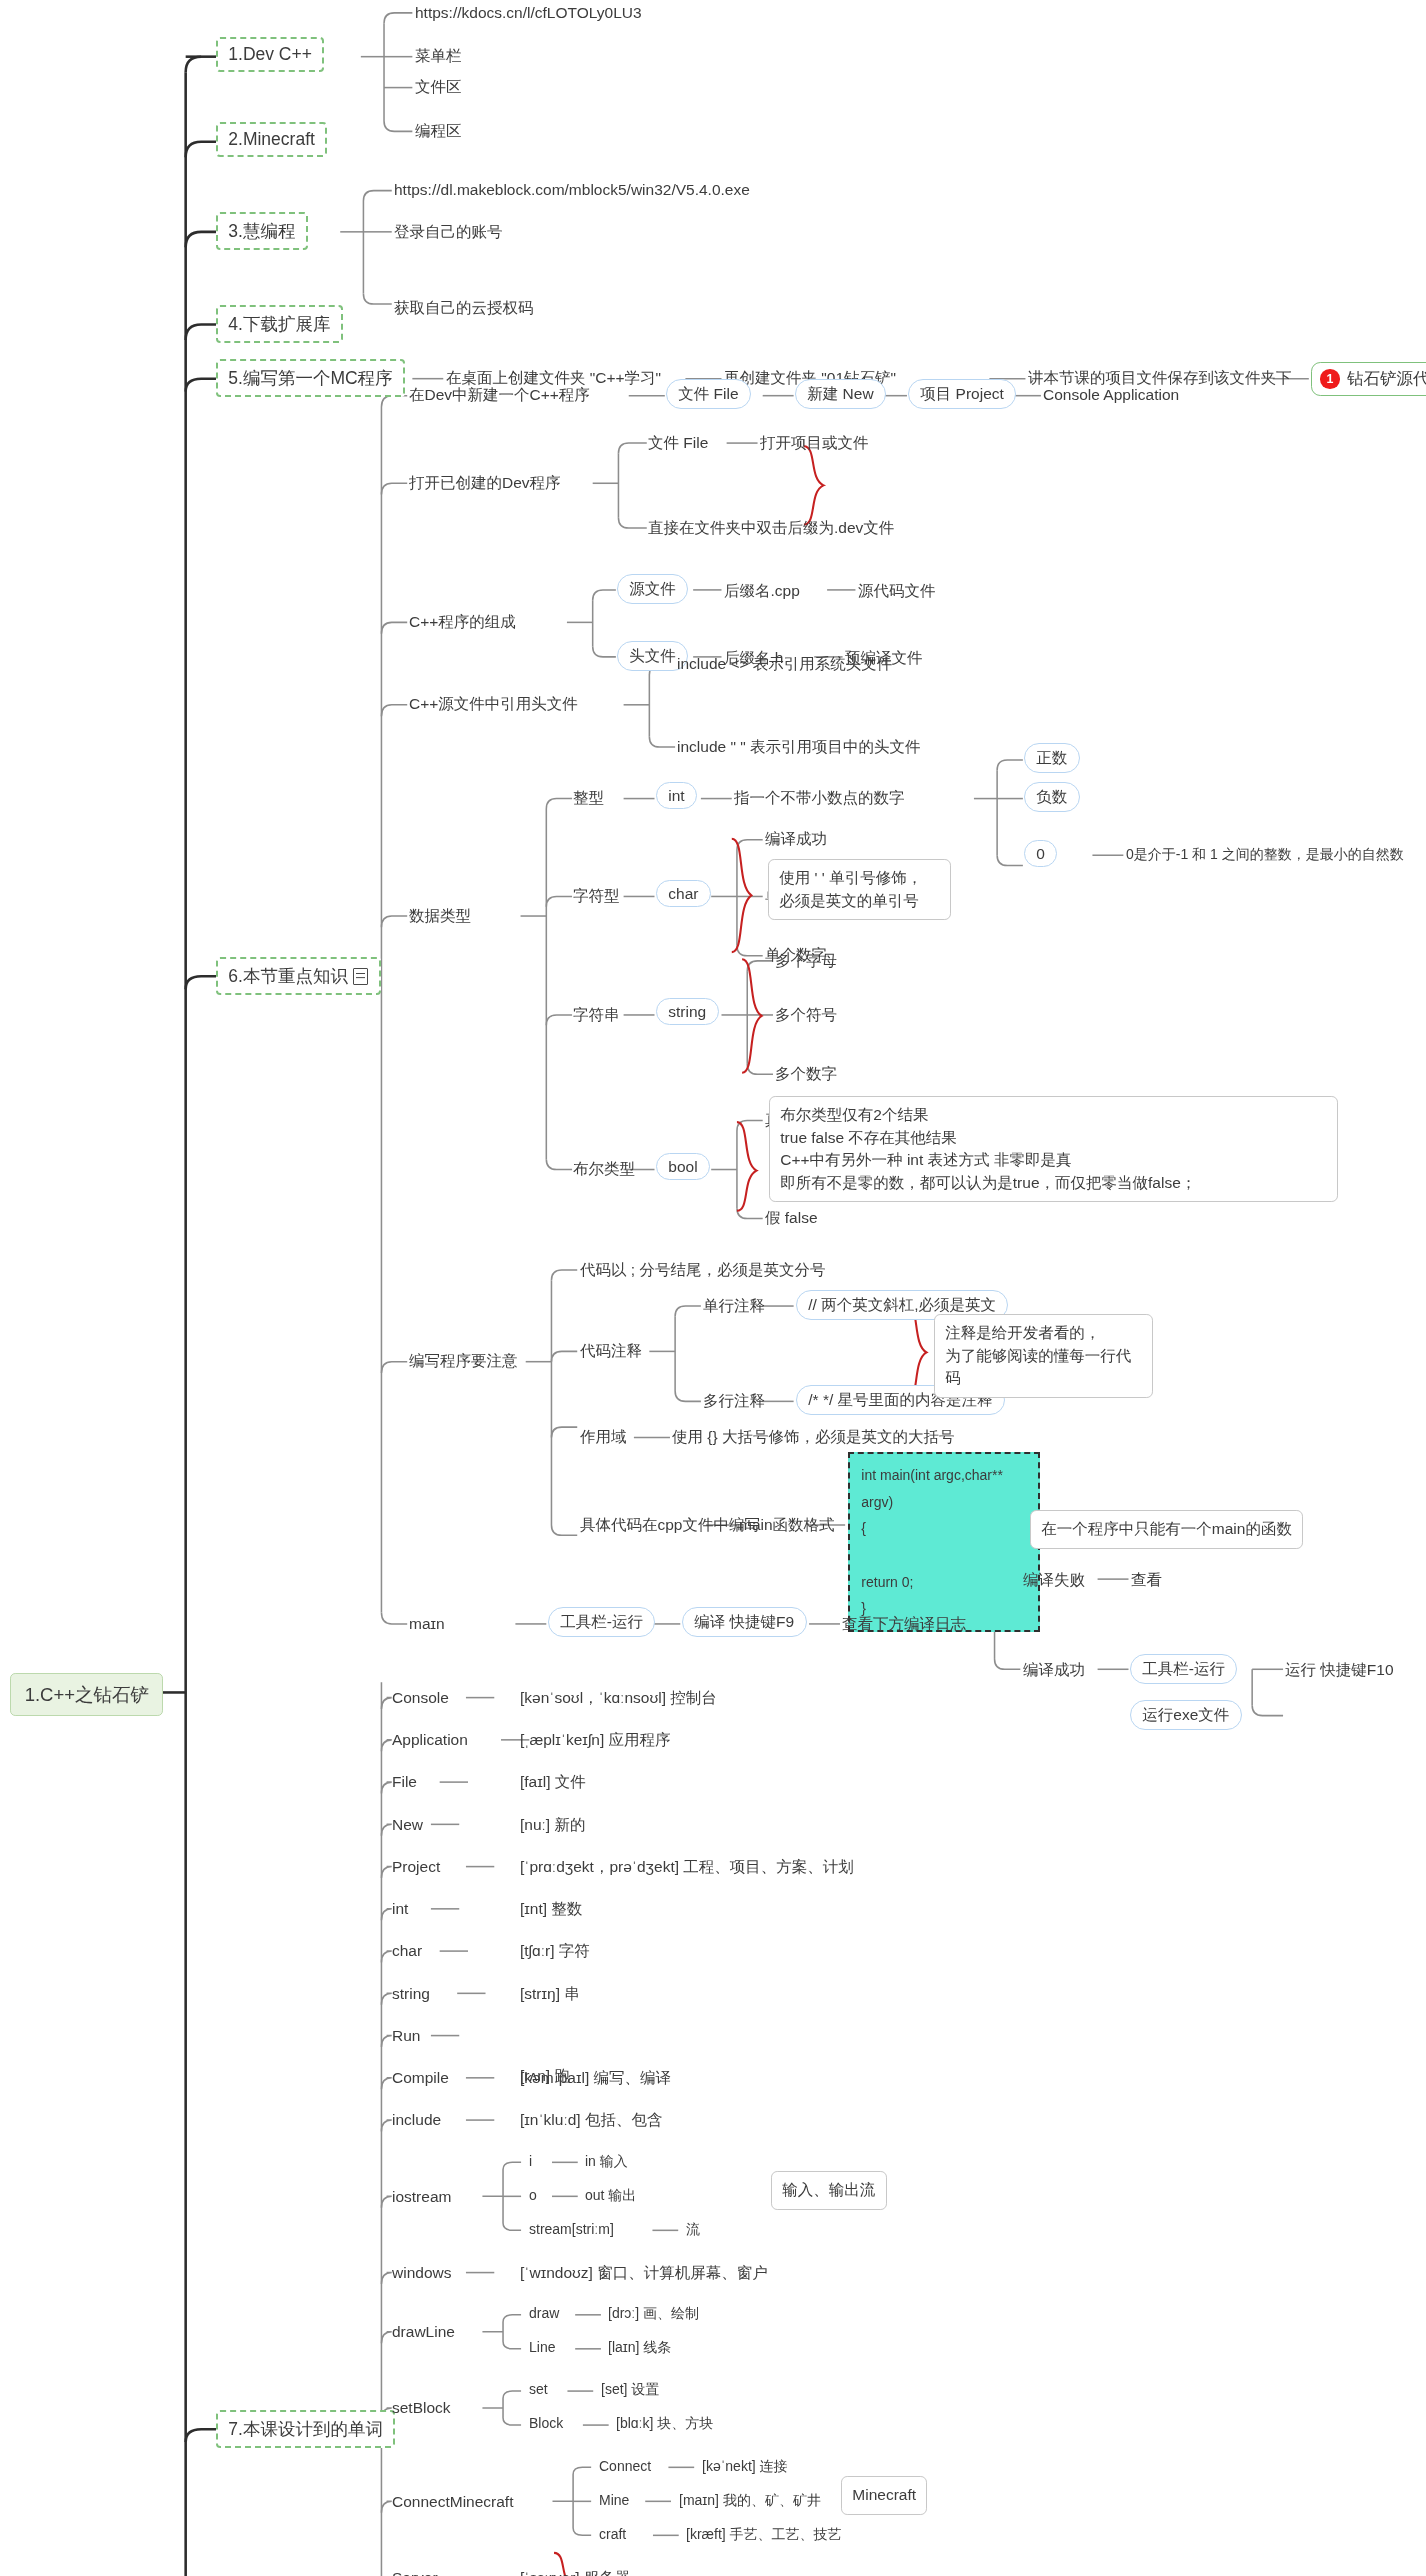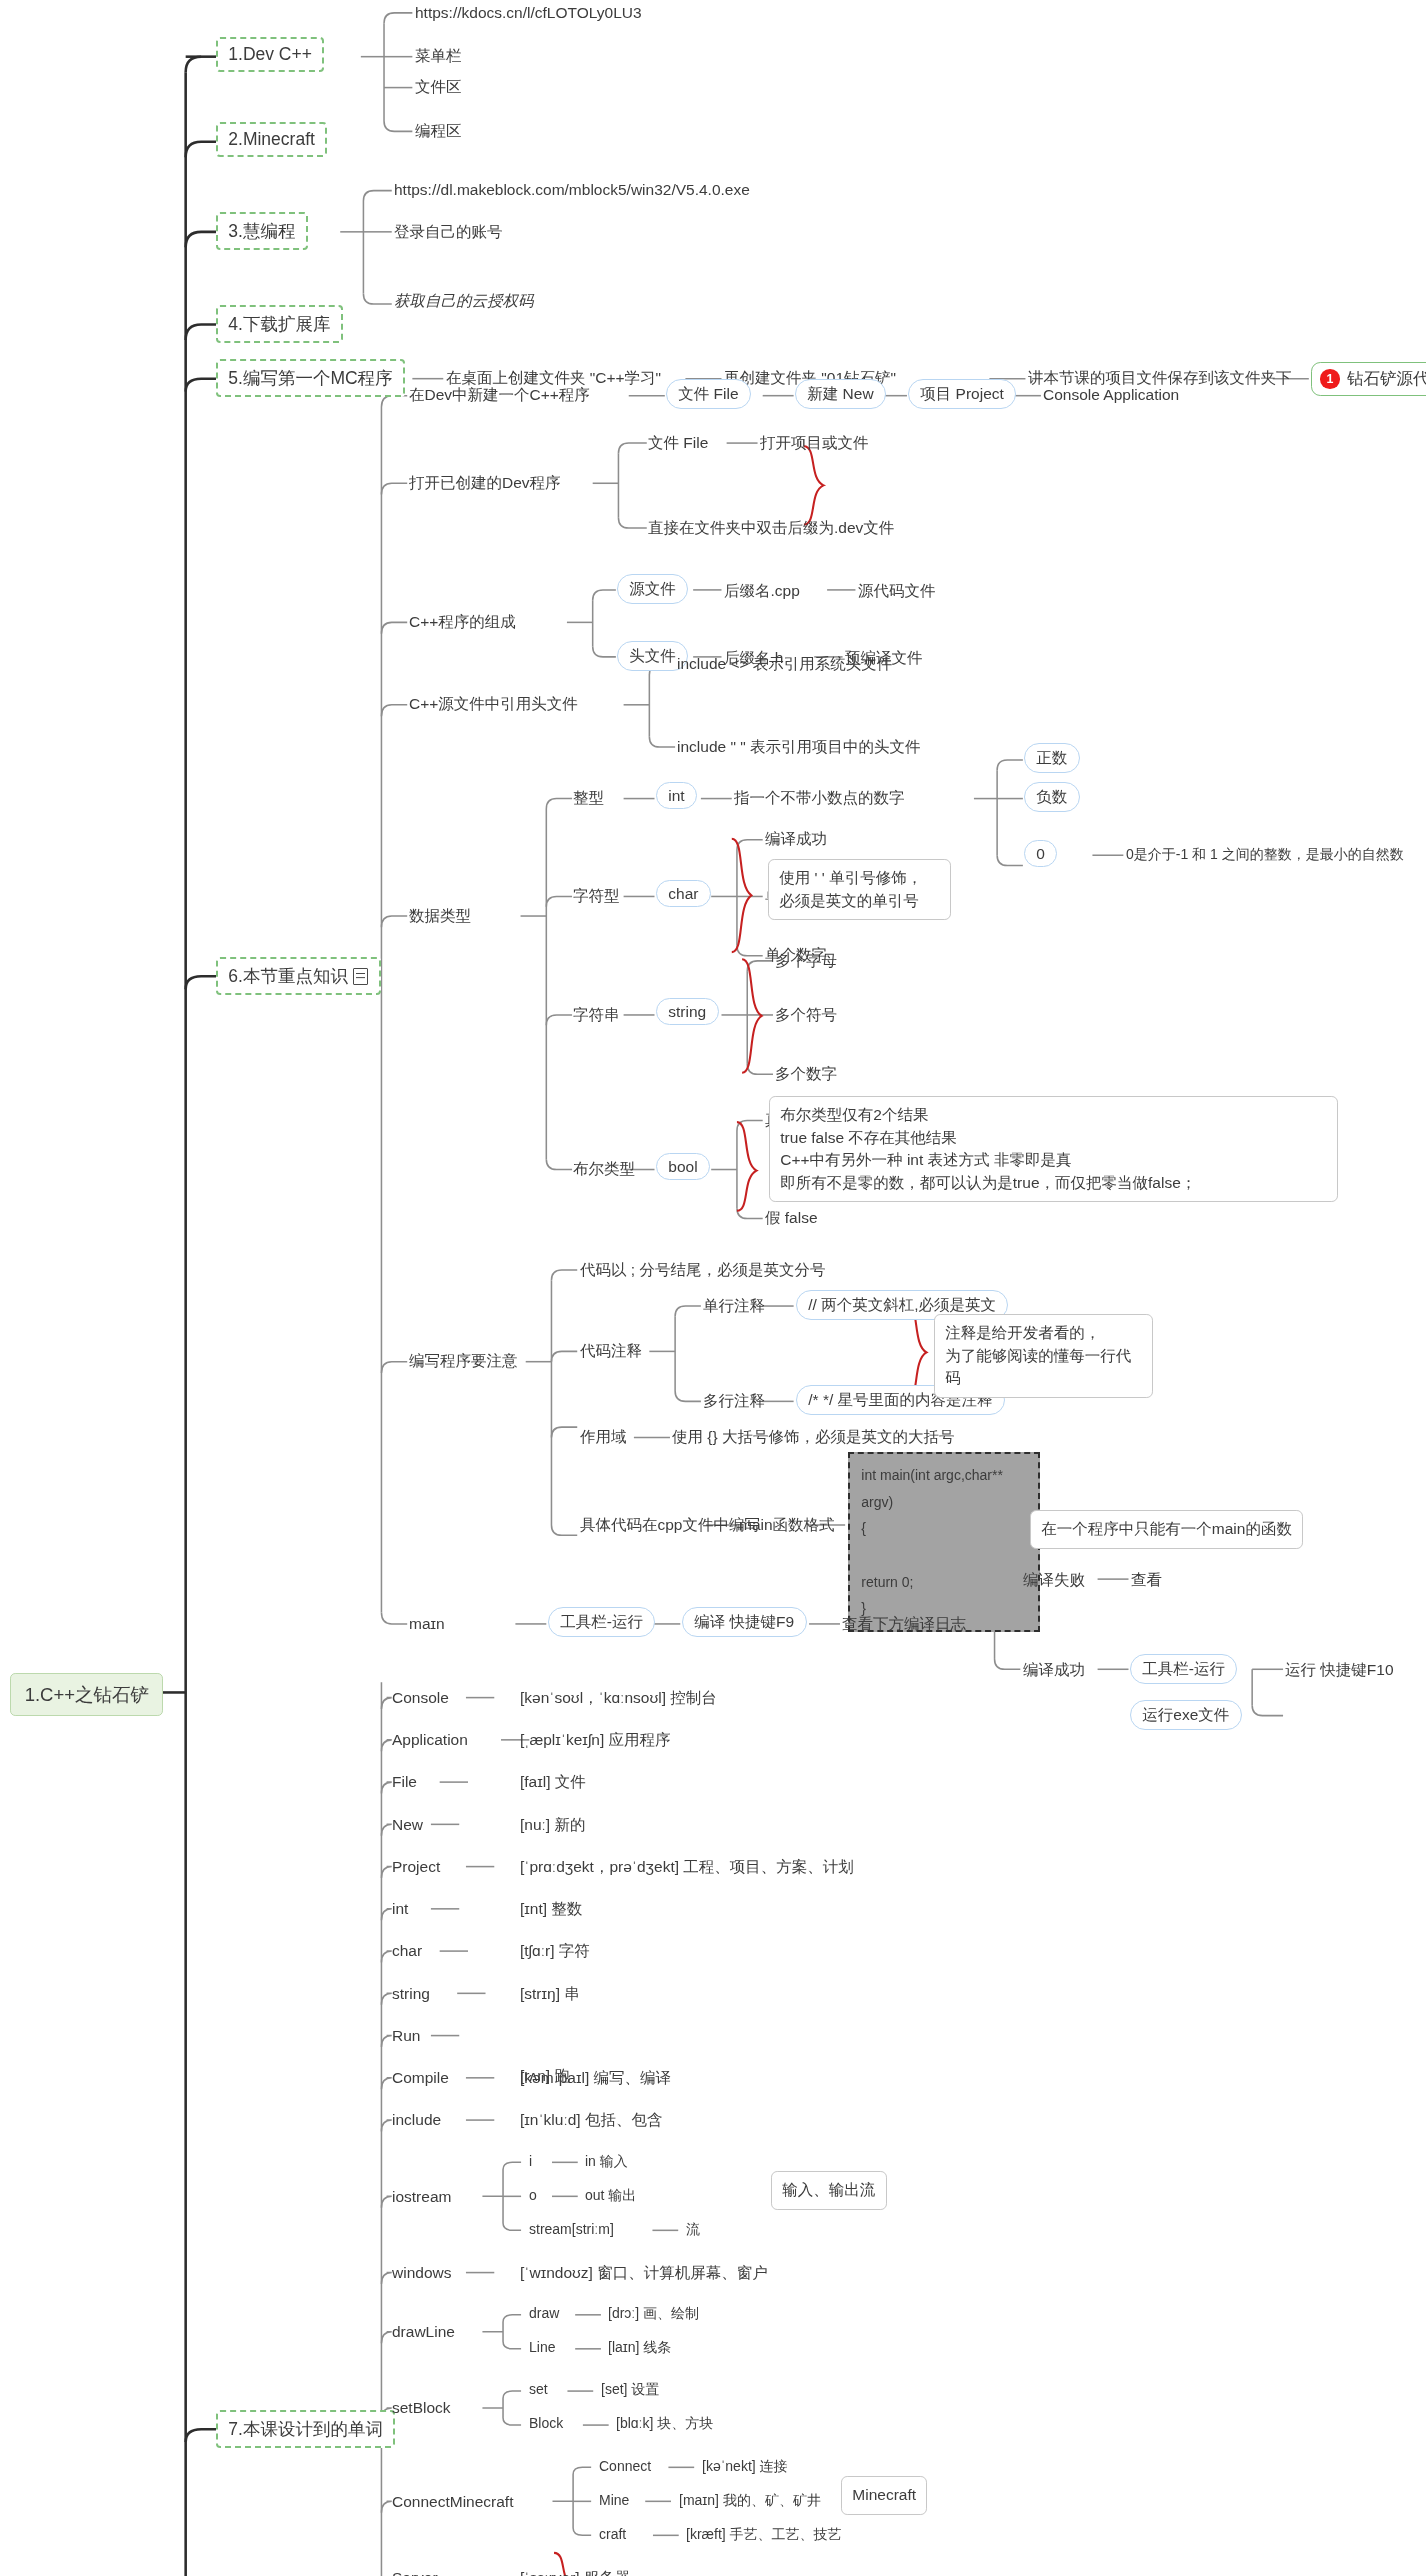--- a/index.html
+++ b/index.html
@@ -23,21 +23,21 @@
   .pill{
     position:absolute;border:1.5px solid #b9d6f2;border-radius:15.5px;background:#fff;
     padding:3.6px 11.3px;font-size:15.5px;white-space:nowrap;color:#3c3c3c;
   }
   .pill.tall{border-radius:19.6px;}
   .callout{
     position:absolute;border:1px solid #c8c8c8;border-radius:6.2px;background:#fff;
     padding:7.2px 10.3px;font-size:15.5px;line-height:1.45;color:#3c3c3c;white-space:pre-line;
   }
   .codebox{
-    position:absolute;border:2.1px dashed #2e2e2e;background:#a3a3a3;
+    position:absolute;border:2.1px dashed #2e2e2e;background:#5eead4;
     padding:8.2px 11.3px;font-size:14px;line-height:1.9;color:#3c3c3c;white-space:pre-line;
   }
   .greenpill{
     position:absolute;border:1.5px solid #7fc17c;border-radius:9.3px;background:#fff;
     padding:5.2px 13.4px 5.2px 8.2px;font-size:16.5px;white-space:nowrap;color:#3c3c3c;
     display:flex;align-items:center;gap:7.2px;
   }
   .badge{
     display:inline-flex;align-items:center;justify-content:center;
     width:19.6px;height:19.6px;border-radius:50%;background:#ef1b1b;color:#fff;
@@ -299,21 +299,21 @@
 <div class="greenbox" style="left:216px;top:957px;"><span>6.本节重点知识</span> <span class="noteicon"></span></div>
 <div class="greenbox" style="left:216px;top:2410px;">7.本课设计到的单词</div>
 
 <div class="node" style="left:415px;top:2.6px;">https://kdocs.cn/l/cfLOTOLy0LU3</div>
 <div class="node" style="left:415px;top:46px;">菜单栏</div>
 <div class="node" style="left:415px;top:77px;">文件区</div>
 <div class="node" style="left:415px;top:121px;">编程区</div>
 
 <div class="node" style="left:394px;top:180px;">https://dl.makeblock.com/mblock5/win32/V5.4.0.exe</div>
 <div class="node" style="left:394px;top:222px;">登录自己的账号</div>
-<div class="node" style="left:394px;top:291px;font-style:italic;">获取自己的云授权码</div>
+<div class="node" style="left:394px;top:298px;">获取自己的云授权码</div>
 
 <div class="node" style="left:446px;top:368px;">在桌面上创建文件夹 "C++学习"</div>
 <div class="node" style="left:724px;top:368px;">再创建文件夹 "01钻石铲"</div>
 <div class="node" style="left:1028px;top:368px;">讲本节课的项目文件保存到该文件夹下</div>
 <div class="greenpill" style="left:1311px;top:362px;">
   <span class="badge">1</span>
   <span>钻石铲源代码</span>
 
 </div>
 

